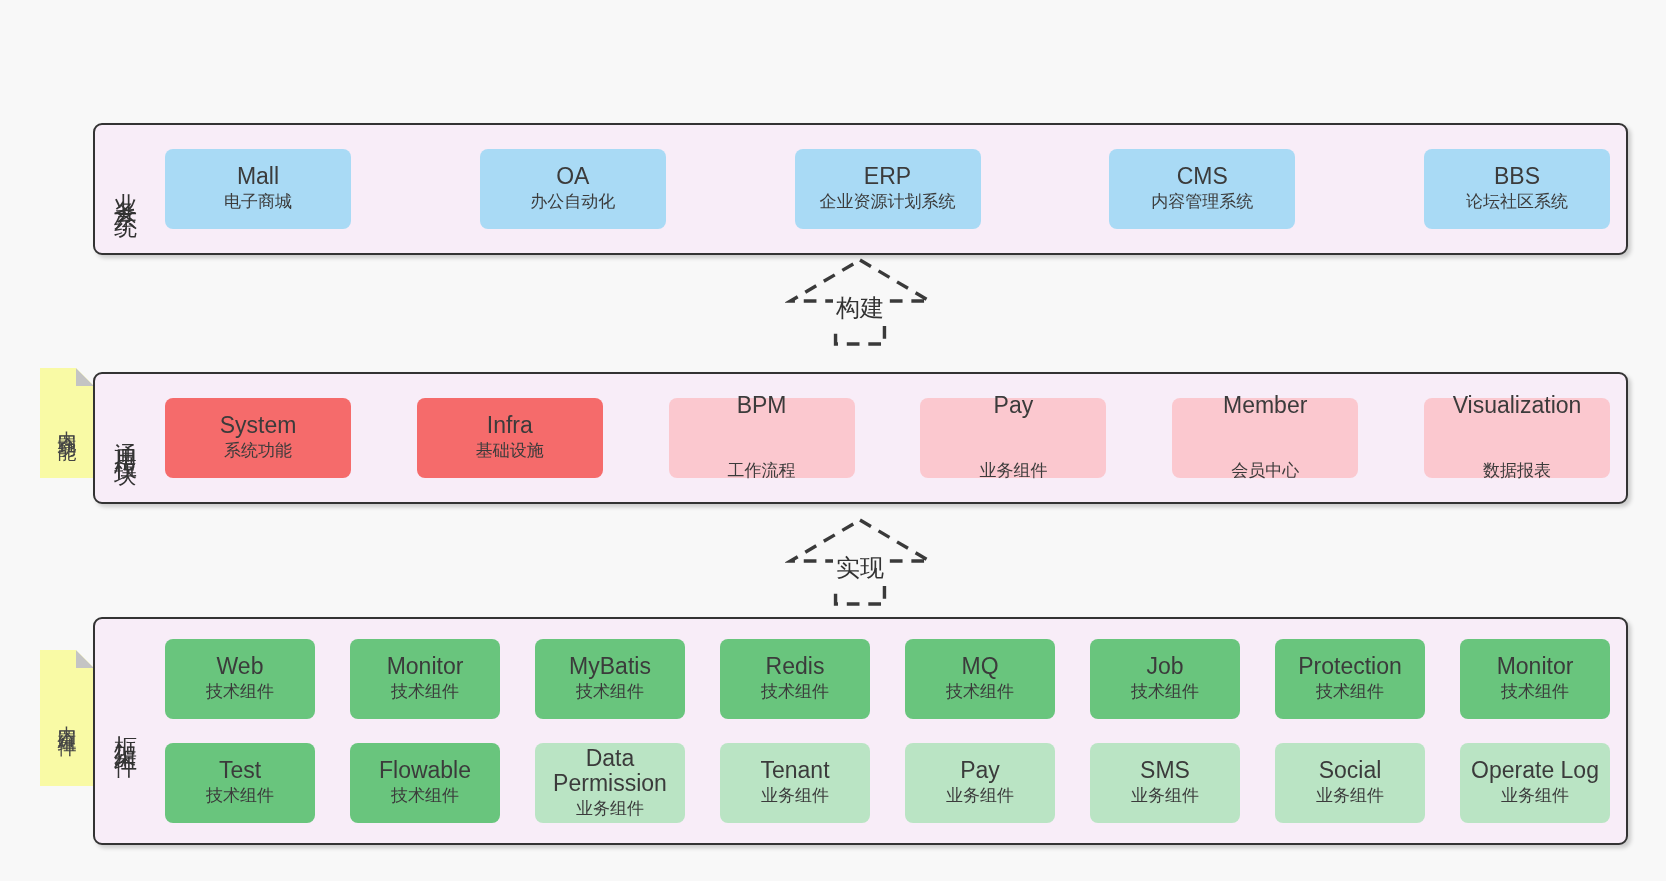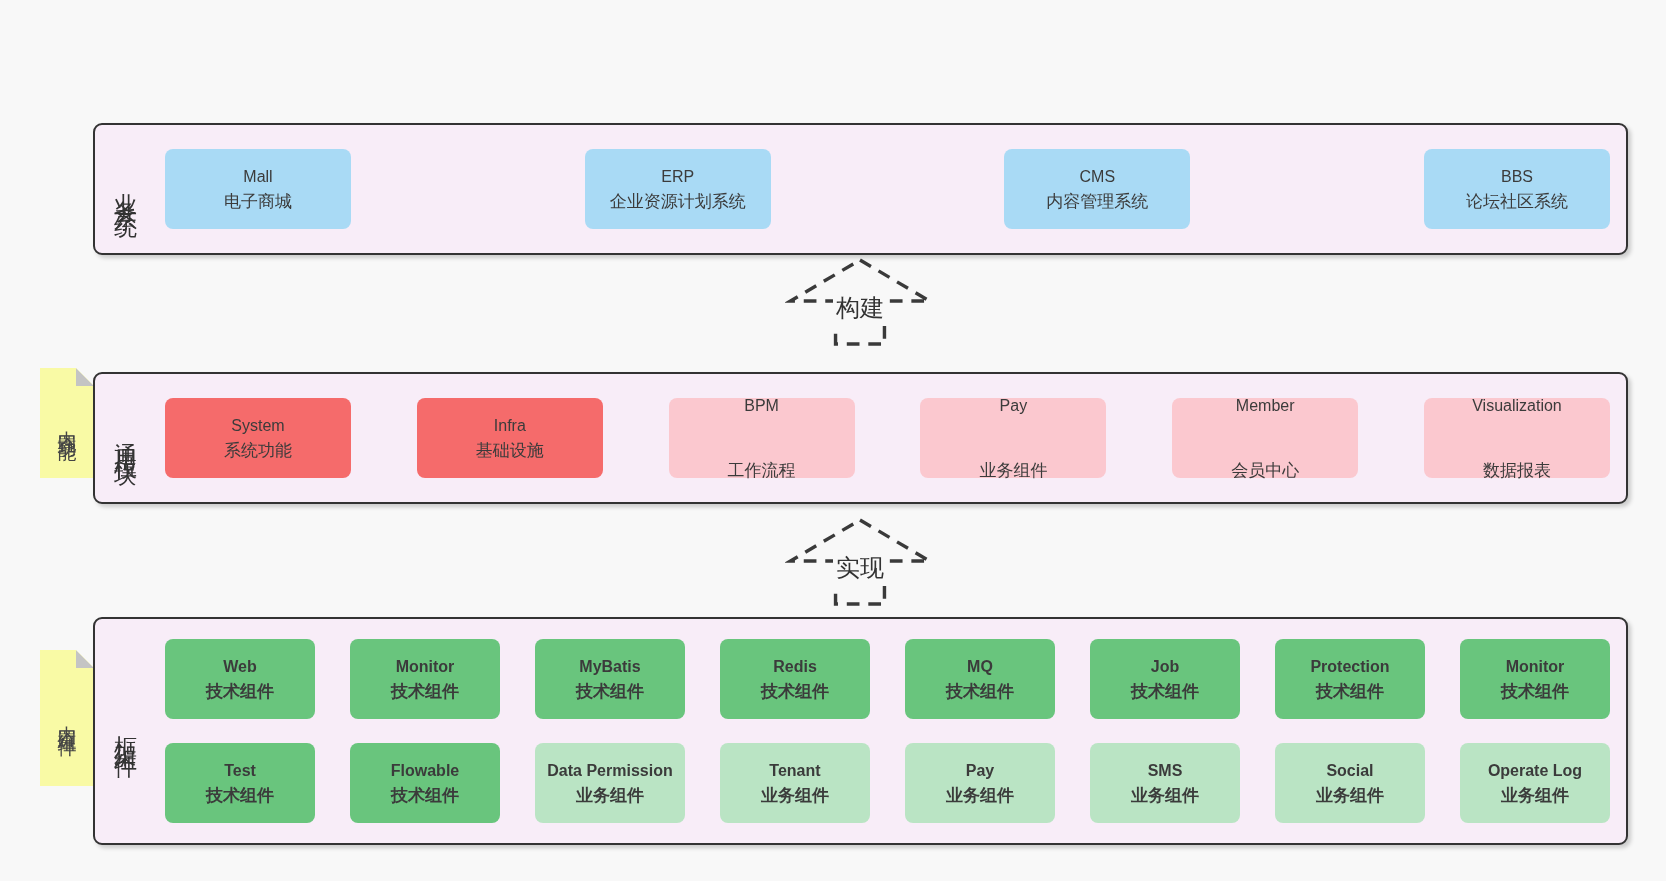--- a/index.html
+++ b/index.html
@@ -30,30 +30,30 @@
   .panel-modules   {top:372px;height:132px;}
   .panel-components{top:617px;height:228px;}
 
   .side-label{
     writing-mode:vertical-rl;text-orientation:upright;
     font-size:23px;letter-spacing:0.30em;color:#333;
     margin-left:16px;margin-right:4px;line-height:30px;
     white-space:nowrap;
   }
   .boxes{flex:1;display:flex;justify-content:space-between;align-items:center;padding:0 16px 0 20px;}
-  .boxes-col{flex:1;display:flex;flex-direction:column;gap:24px;padding:0 16px 0 20px;font-weight:bold;}
+  .boxes-col{flex:1;display:flex;flex-direction:column;gap:24px;padding:0 16px 0 20px;}
   .boxes-col .row{display:flex;justify-content:space-between;align-items:center;}
 
   
   .box{
     height:80px;border-radius:8px;
     display:flex;flex-direction:column;justify-content:center;align-items:center;
     text-align:center;color:#3b3b3b;padding:2px 6px;
   }
-  .box .t{font-size:16px;line-height:25px;}
+  .box .t{font-size:23px;line-height:25px;}
   .box .s{font-size:17px;line-height:25px;}
   .w186{width:186px;}
   .w150{width:150px;}
   .blue {background:var(--blue);}
   .red  {background:var(--red);}
   .pink {background:var(--pink);gap:40px;}
   .green{background:var(--green);}
   .lgreen{background:var(--light-green);}
 
   
@@ -98,20 +98,24 @@
 <div class="canvas">
 
   <div class="panel panel-business">
     <div class="side-label">业务系统</div>
     <div class="boxes">
       <div class="box blue w186">
         <div class="t">Mall</div>
         <div class="s">电子商城</div>
       </div>
       <div class="box blue w186">
+        <div class="t">OA</div>
+        <div class="s">办公自动化</div>
+      </div>
+      <div class="box blue w186">
         <div class="t">ERP</div>
         <div class="s">企业资源计划系统</div>
       </div>
       <div class="box blue w186">
         <div class="t">CMS</div>
         <div class="s">内容管理系统</div>
       </div>
       <div class="box blue w186">
         <div class="t">BBS</div>
         <div class="s">论坛社区系统</div>

